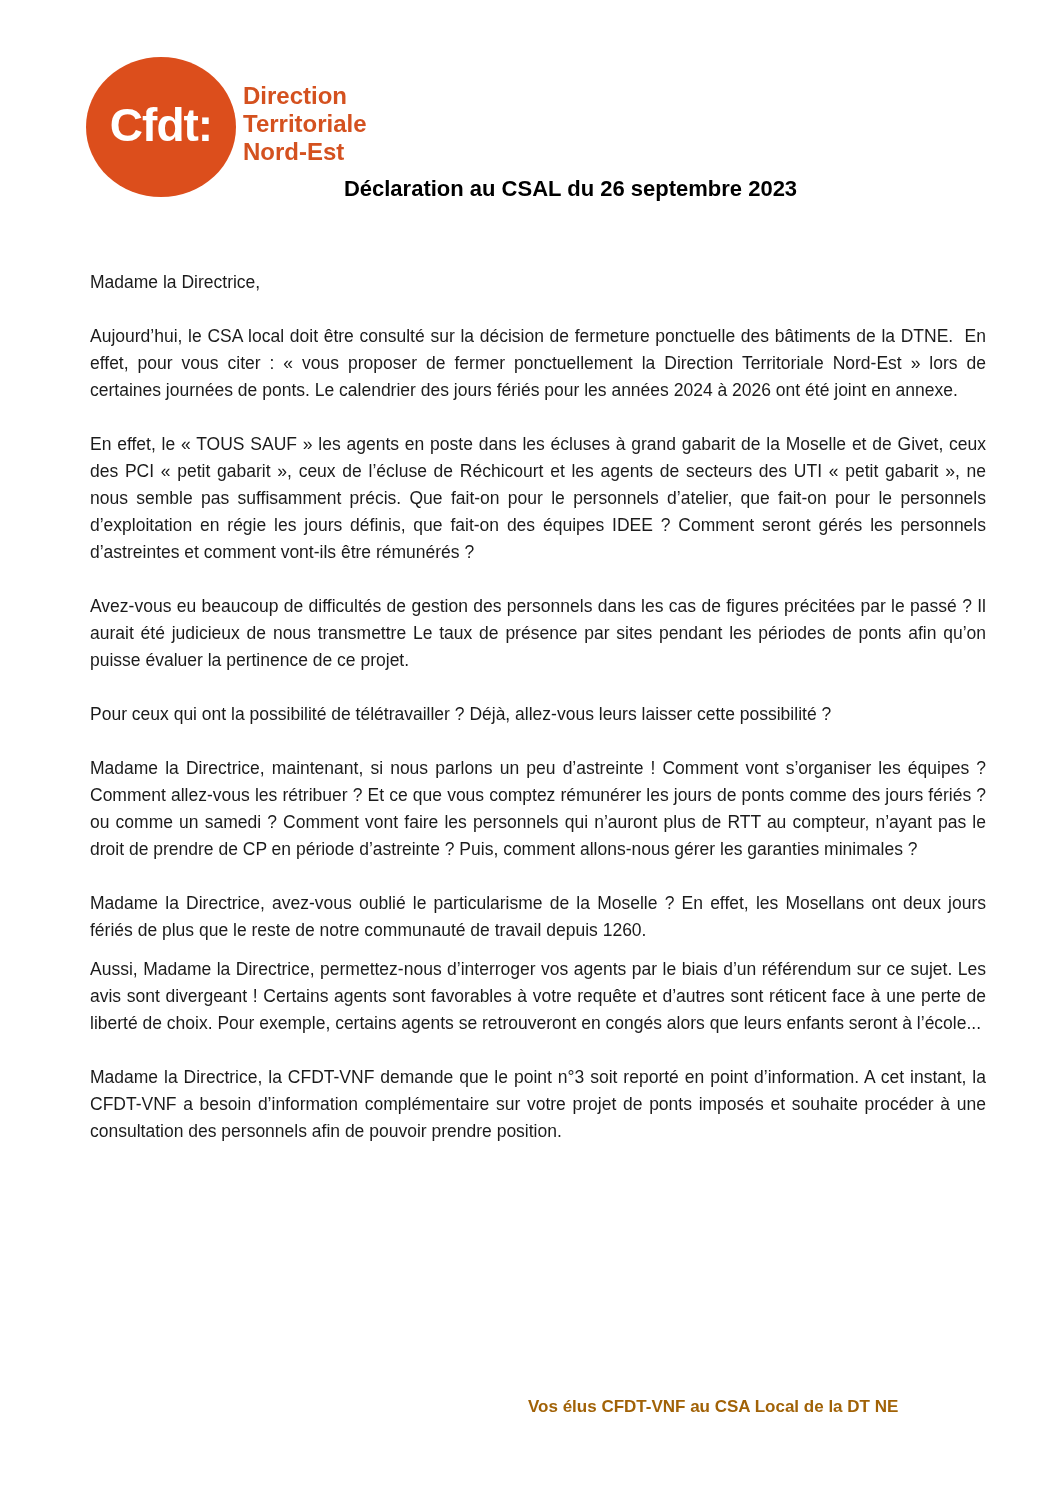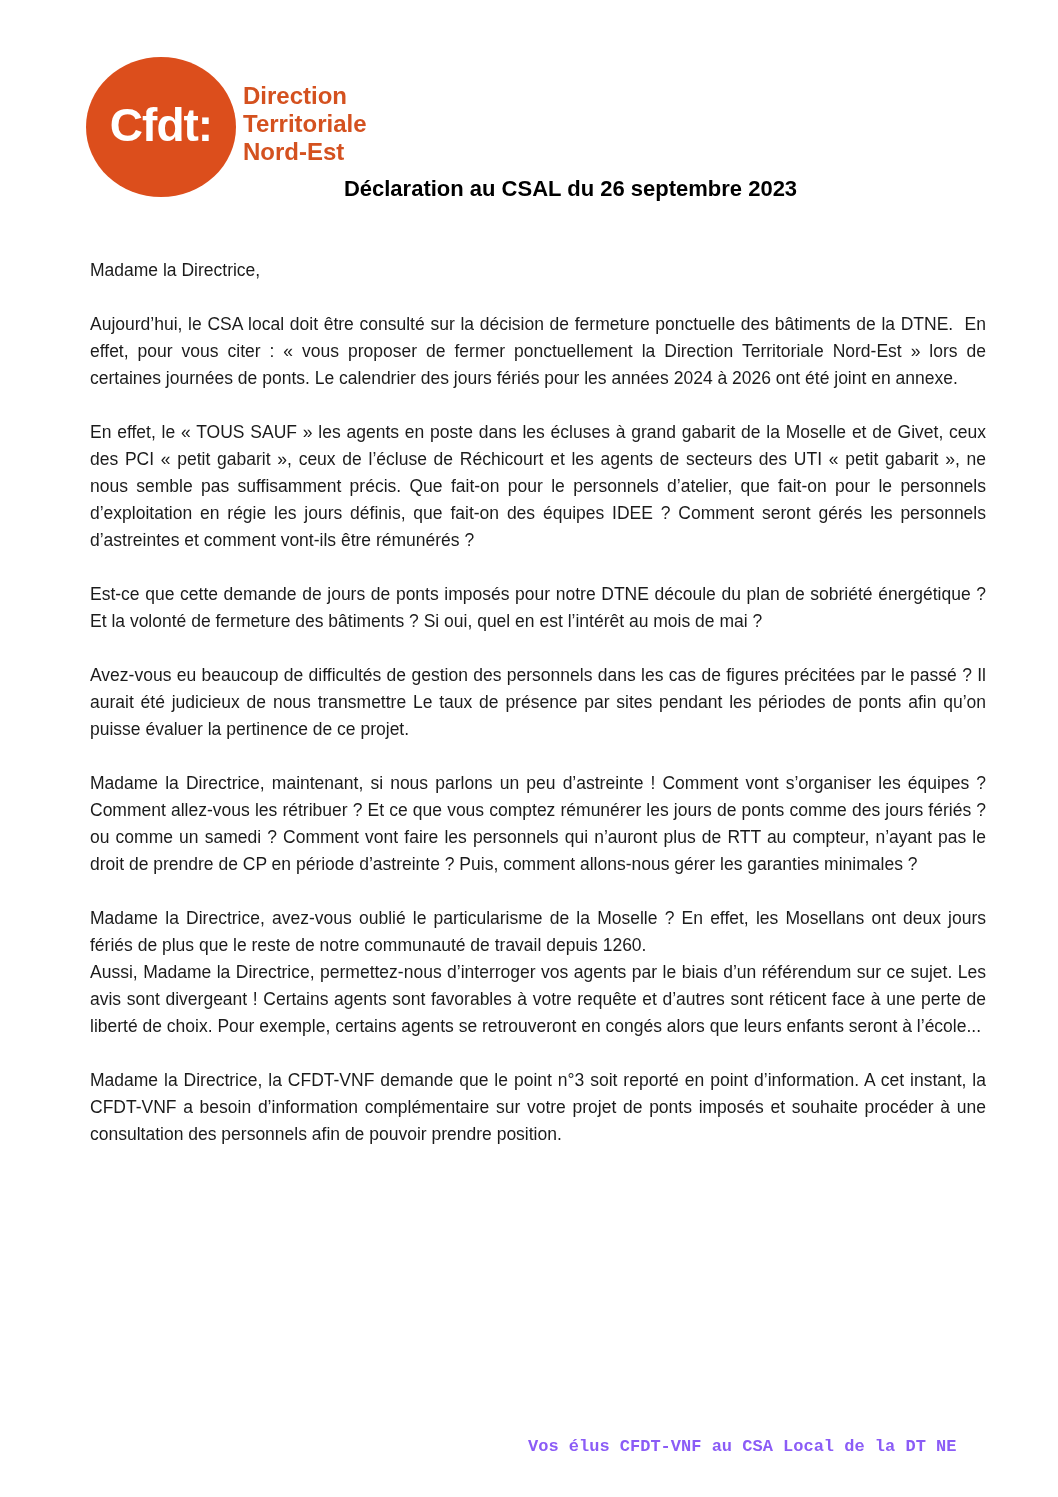--- a/index.html
+++ b/index.html
@@ -70,35 +70,35 @@
     left: 90px;
     top: 257px;
     width: 896px;
   }
   .paragraph {
     font-size: 17.5px;
     line-height: 27px;
     text-align: justify;
     white-space: pre-wrap;
     color: #1b1b1b;
+    margin-top: 12px;
   }
   .paragraph.gap-after {
     margin-bottom: 27px;
   }
 
   
   .signature {
     position: absolute;
     left: 528px;
-    top: 1437px;
+    top: 1397px;
     font-size: 17px;
     font-weight: bold;
     white-space: nowrap;
-    color: #8b5cf6;
-    font-family: Liberation Mono, monospace;
+    color: #a16207;
   }
 </style>
 </head>
 <body>
 
 <div class="page">
 
   <div class="logo-wrap">
     <div class="logo-circle">
       <span class="logo-text">Cfdt:</span>
@@ -109,22 +109,22 @@
       <div>Nord-Est</div>
     </div>
   </div>
 
   <div class="doc-title">Déclaration au CSAL du 26 septembre 2023</div>
 
   <div class="doc-body">
       <div class="paragraph gap-after">Madame la Directrice,</div>
       <div class="paragraph gap-after">Aujourd’hui, le CSA local doit être consulté sur la décision de fermeture ponctuelle des bâtiments de la DTNE.  En effet, pour vous citer : « vous proposer de fermer ponctuellement la Direction Territoriale Nord-Est » lors de certaines journées de ponts. Le calendrier des jours fériés pour les années 2024 à 2026 ont été joint en annexe.</div>
       <div class="paragraph gap-after">En effet, le « TOUS SAUF » les agents en poste dans les écluses à grand gabarit de la Moselle et de Givet, ceux des PCI « petit gabarit », ceux de l’écluse de Réchicourt et les agents de secteurs des UTI « petit gabarit », ne nous semble pas suffisamment précis. Que fait-on pour le personnels d’atelier, que fait-on pour le personnels d’exploitation en régie les jours définis, que fait-on des équipes IDEE ? Comment seront gérés les personnels d’astreintes et comment vont-ils être rémunérés ?</div>
-      <div class="paragraph gap-after">Est-ce que cette demande de jours de ponts imposés pour notre DTNE découle du plan de sobriété énergétique ? Et la volonté de fermeture des bâtiments ? Si oui, quel en est l’intérêt au mois de mai ?</div>
       <div class="paragraph gap-after">Avez-vous eu beaucoup de difficultés de gestion des personnels dans les cas de figures précitées par le passé ? Il aurait été judicieux de nous transmettre Le taux de présence par sites pendant les périodes de ponts afin qu’on puisse évaluer la pertinence de ce projet.</div>
+      <div class="paragraph gap-after">Pour ceux qui ont la possibilité de télétravailler ? Déjà, allez-vous leurs laisser cette possibilité ?</div>
       <div class="paragraph gap-after">Madame la Directrice, maintenant, si nous parlons un peu d’astreinte ! Comment vont s’organiser les équipes ? Comment allez-vous les rétribuer ? Et ce que vous comptez rémunérer les jours de ponts comme des jours fériés ? ou comme un samedi ? Comment vont faire les personnels qui n’auront plus de RTT au compteur, n’ayant pas le droit de prendre de CP en période d’astreinte ? Puis, comment allons-nous gérer les garanties minimales ?</div>
       <div class="paragraph">Madame la Directrice, avez-vous oublié le particularisme de la Moselle ? En effet, les Mosellans ont deux jours fériés de plus que le reste de notre communauté de travail depuis 1260.</div>
       <div class="paragraph gap-after">Aussi, Madame la Directrice, permettez-nous d’interroger vos agents par le biais d’un référendum sur ce sujet. Les avis sont divergeant ! Certains agents sont favorables à votre requête et d’autres sont réticent face à une perte de liberté de choix. Pour exemple, certains agents se retrouveront en congés alors que leurs enfants seront à l’école...</div>
       <div class="paragraph">Madame la Directrice, la CFDT-VNF demande que le point n°3 soit reporté en point d’information. A cet instant, la CFDT-VNF a besoin d’information complémentaire sur votre projet de ponts imposés et souhaite procéder à une consultation des personnels afin de pouvoir prendre position.</div>
     </div>
 
   <div class="signature">Vos élus CFDT-VNF au CSA Local de la DT NE</div>
 
 </div>
 

